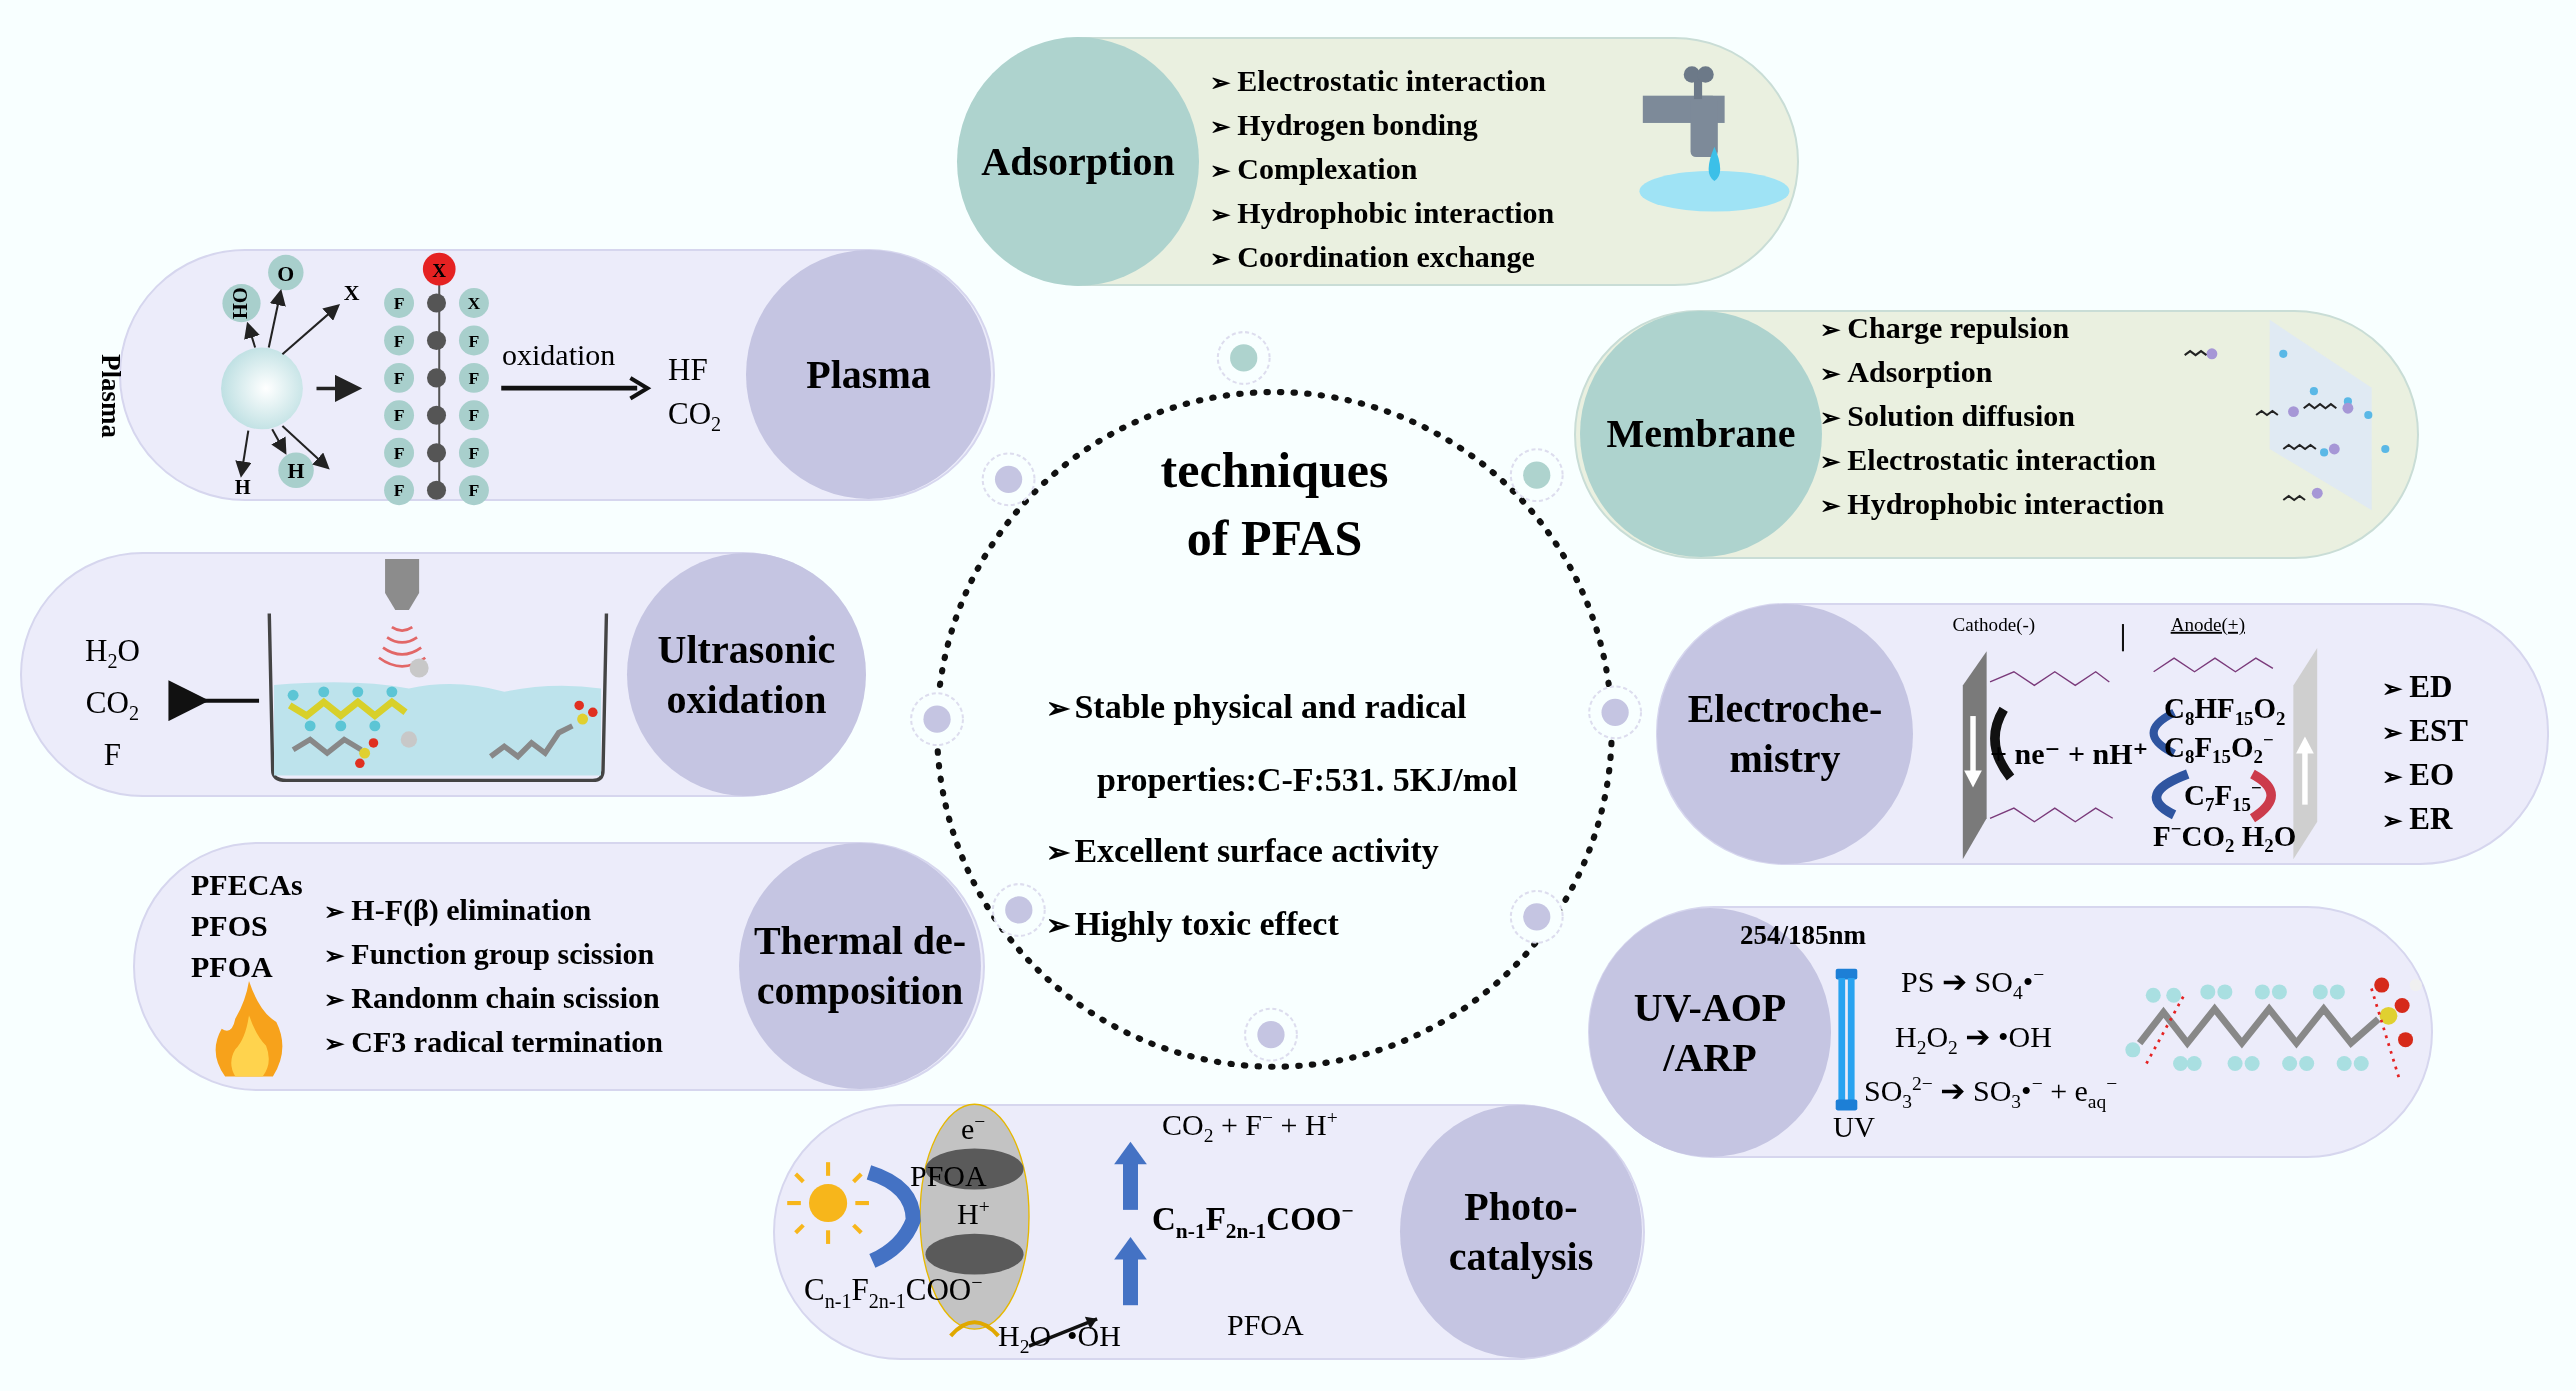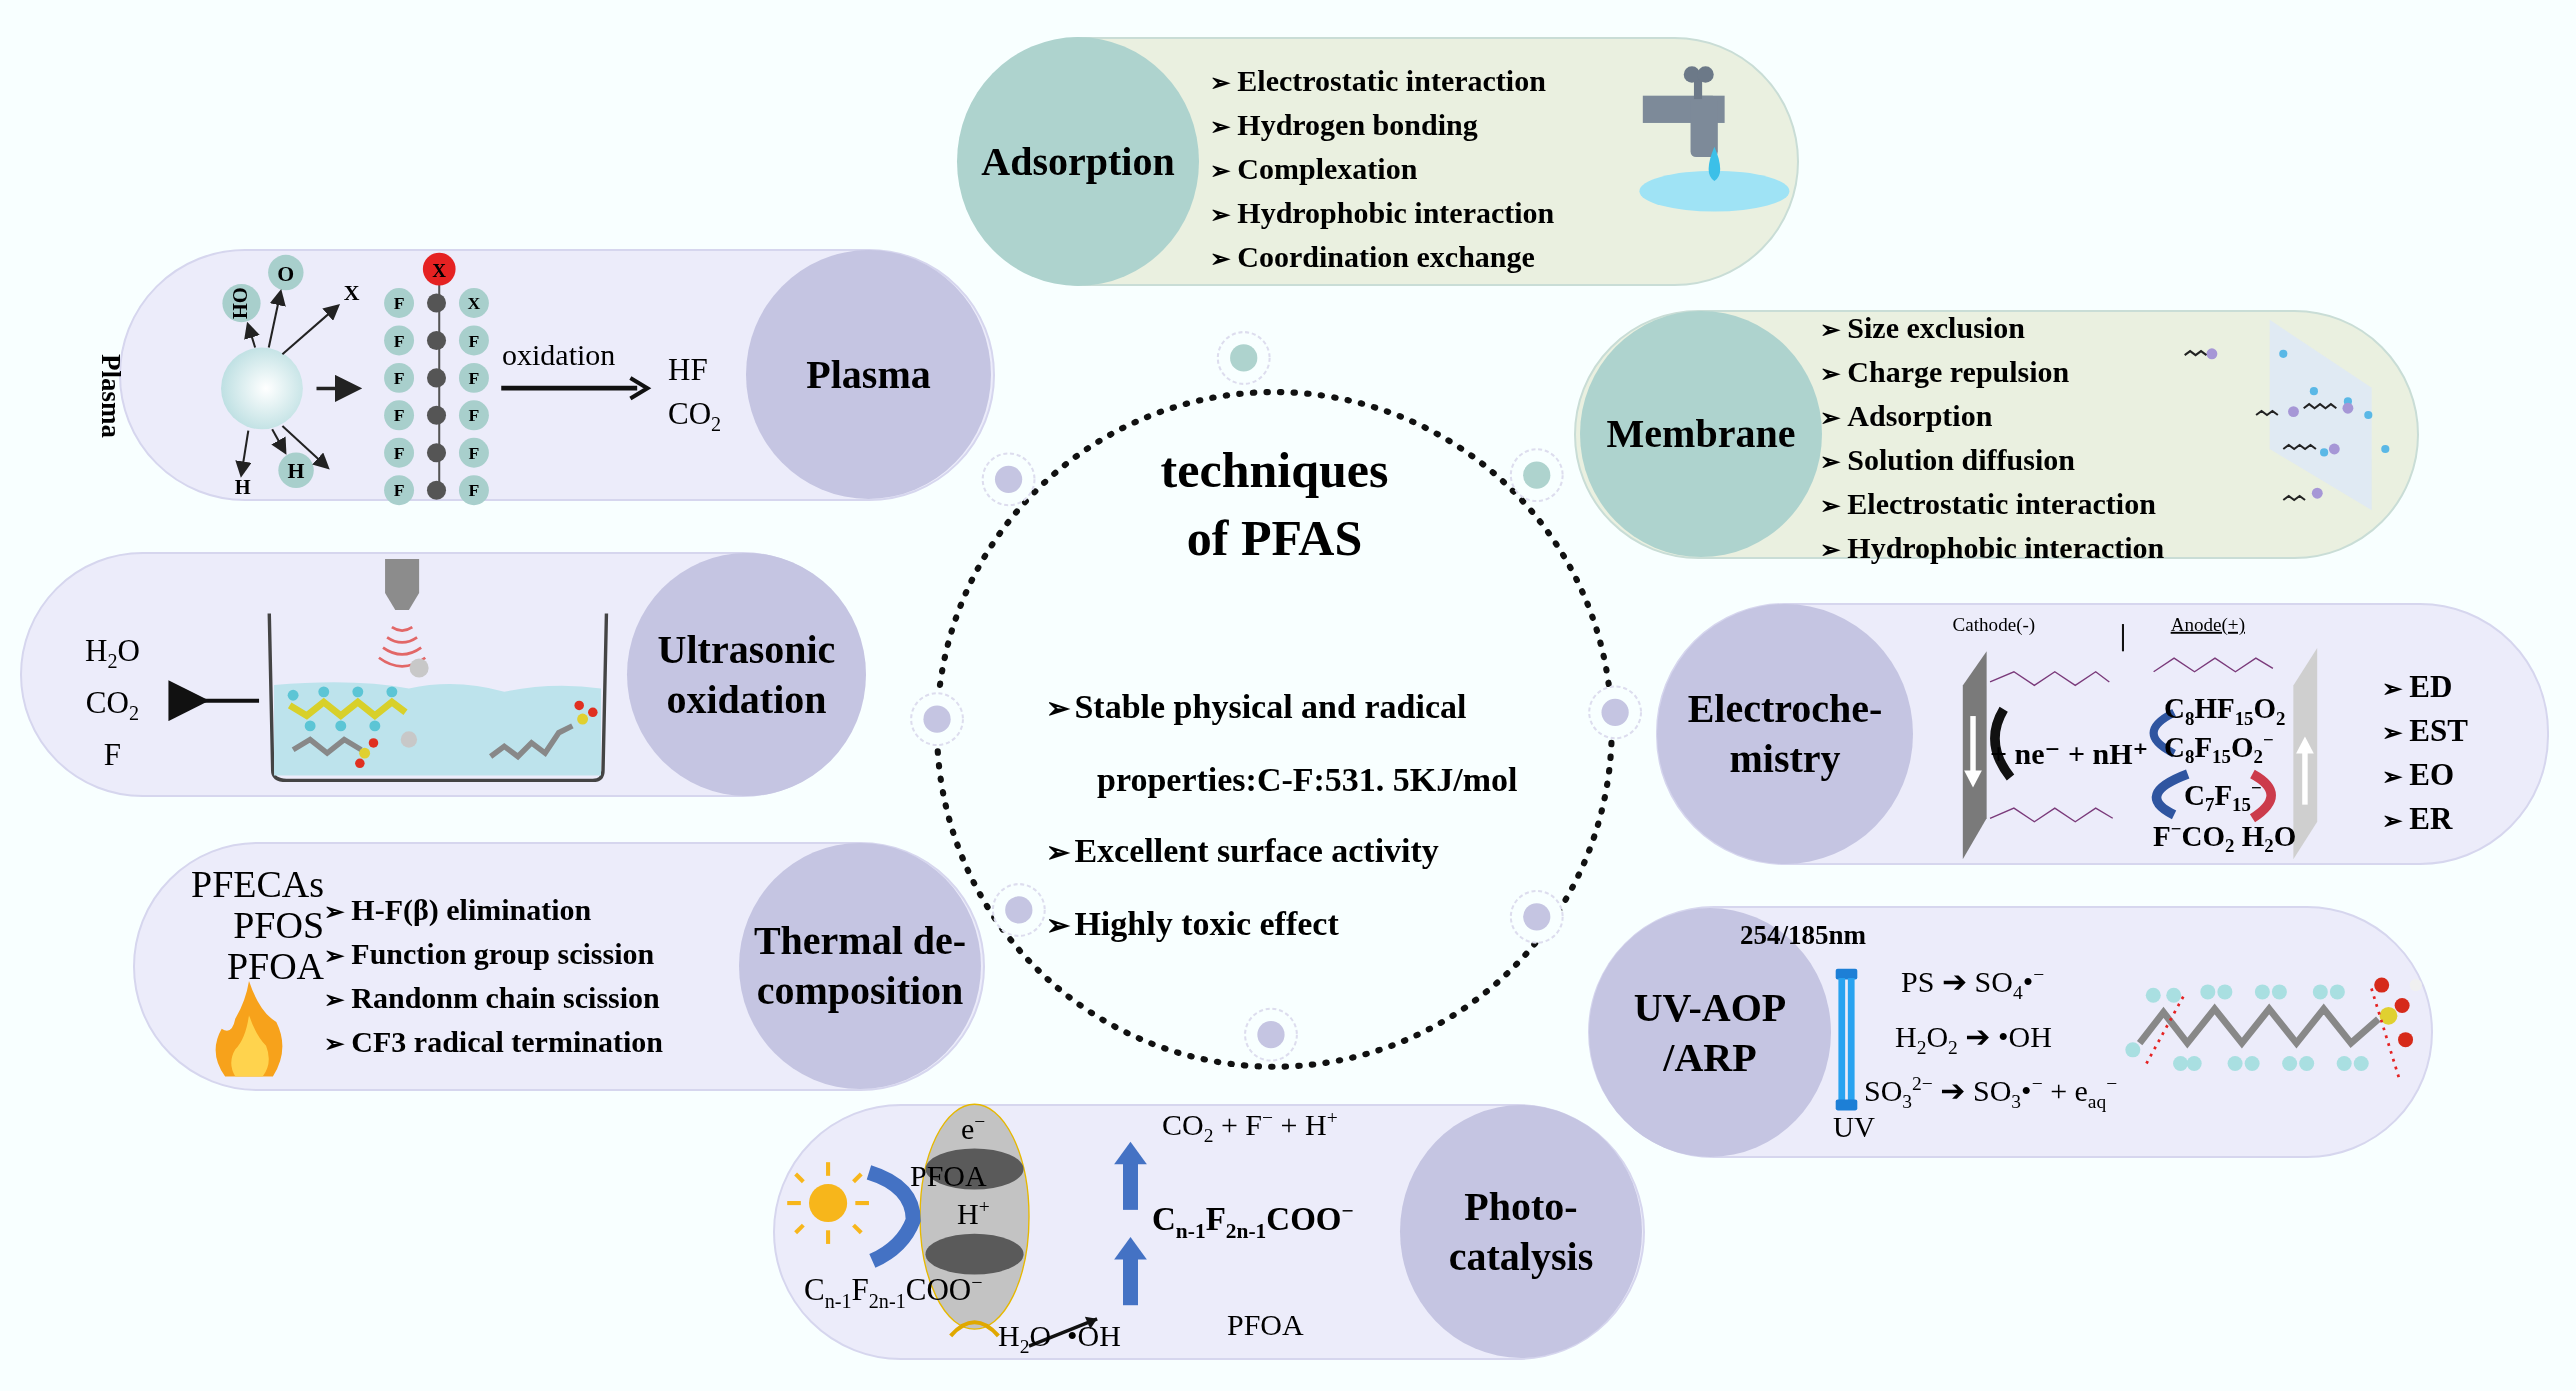--- a/index.html
+++ b/index.html
@@ -132,21 +132,20 @@
     <circle cx="345" cy="25" r="24" fill="#e52222"></circle>
       <text x="345" y="36" font-size="28" text-anchor="middle" font-weight="bold">X</text>
   </g>
 </svg>
 
 <div class="pill teal" style="left:1574px;top:310px;width:845px;height:249px;"></div>
 <div class="cap teal" style="left:1580px;top:311px;width:242px;height:246px;">
   <span>Membrane</span>
 </div>
 <div class="list" style="left:1820px;top:307px;">
-  <div class="li">Size exclusion</div>
   <div class="li">Charge repulsion</div>
   <div class="li">Adsorption</div>
   <div class="li">Solution diffusion</div>
   <div class="li">Electrostatic interaction</div>
   <div class="li">Hydrophobic interaction</div>
 </div>
 <svg style="left:2181px;top:313px;width:225px;height:204px;" viewBox="0 0 330 300">
   <polygon points="130,10 280,110 280,290 130,200" fill="#dfe9f5" opacity="0.9"></polygon>
   <circle cx="150" cy="60" r="6" fill="#5ab8e6"></circle>
     <circle cx="195" cy="115" r="6" fill="#5ab8e6"></circle>
@@ -250,21 +249,21 @@
   <div class="li">ED</div>
   <div class="li">EST</div>
   <div class="li">EO</div>
   <div class="li">ER</div>
 </div>
 
 <div class="pill purple" style="left:133px;top:842px;width:852px;height:249px;"></div>
 <div class="cap purple" style="left:739px;top:843px;width:242px;height:246px;">
   <span><span>Thermal de-</span><br><span>composition</span></span>
 </div>
-<div class="txt" style="left:191px;top:864px;font-size:38px;line-height:41px;text-align:right;font-weight:normal;">
+<div class="txt" style="left:191px;top:864px;font-size:30px;line-height:41px;text-align:left;font-weight:bold;">
   <div>PFECAs</div>
   <div>PFOS</div>
   <div>PFOA</div>
 </div>
 <svg style="left:208px;top:981px;width:82px;height:99px;" viewBox="0 0 120 145">
   <path d="M60 0 Q75 45 100 60 Q120 100 95 140 L25 140 Q0 105 20 70 Q35 80 40 55 Q55 30 60 0 Z" fill="#f7a21b"></path>
   <path d="M60 50 Q70 80 85 95 Q95 120 80 140 L40 140 Q28 120 40 100 Q55 85 60 50 Z" fill="#ffd34d"></path>
 </svg>
 <div class="list" style="left:324px;top:889px;">
   <div class="li">H-F(β) elimination</div>

